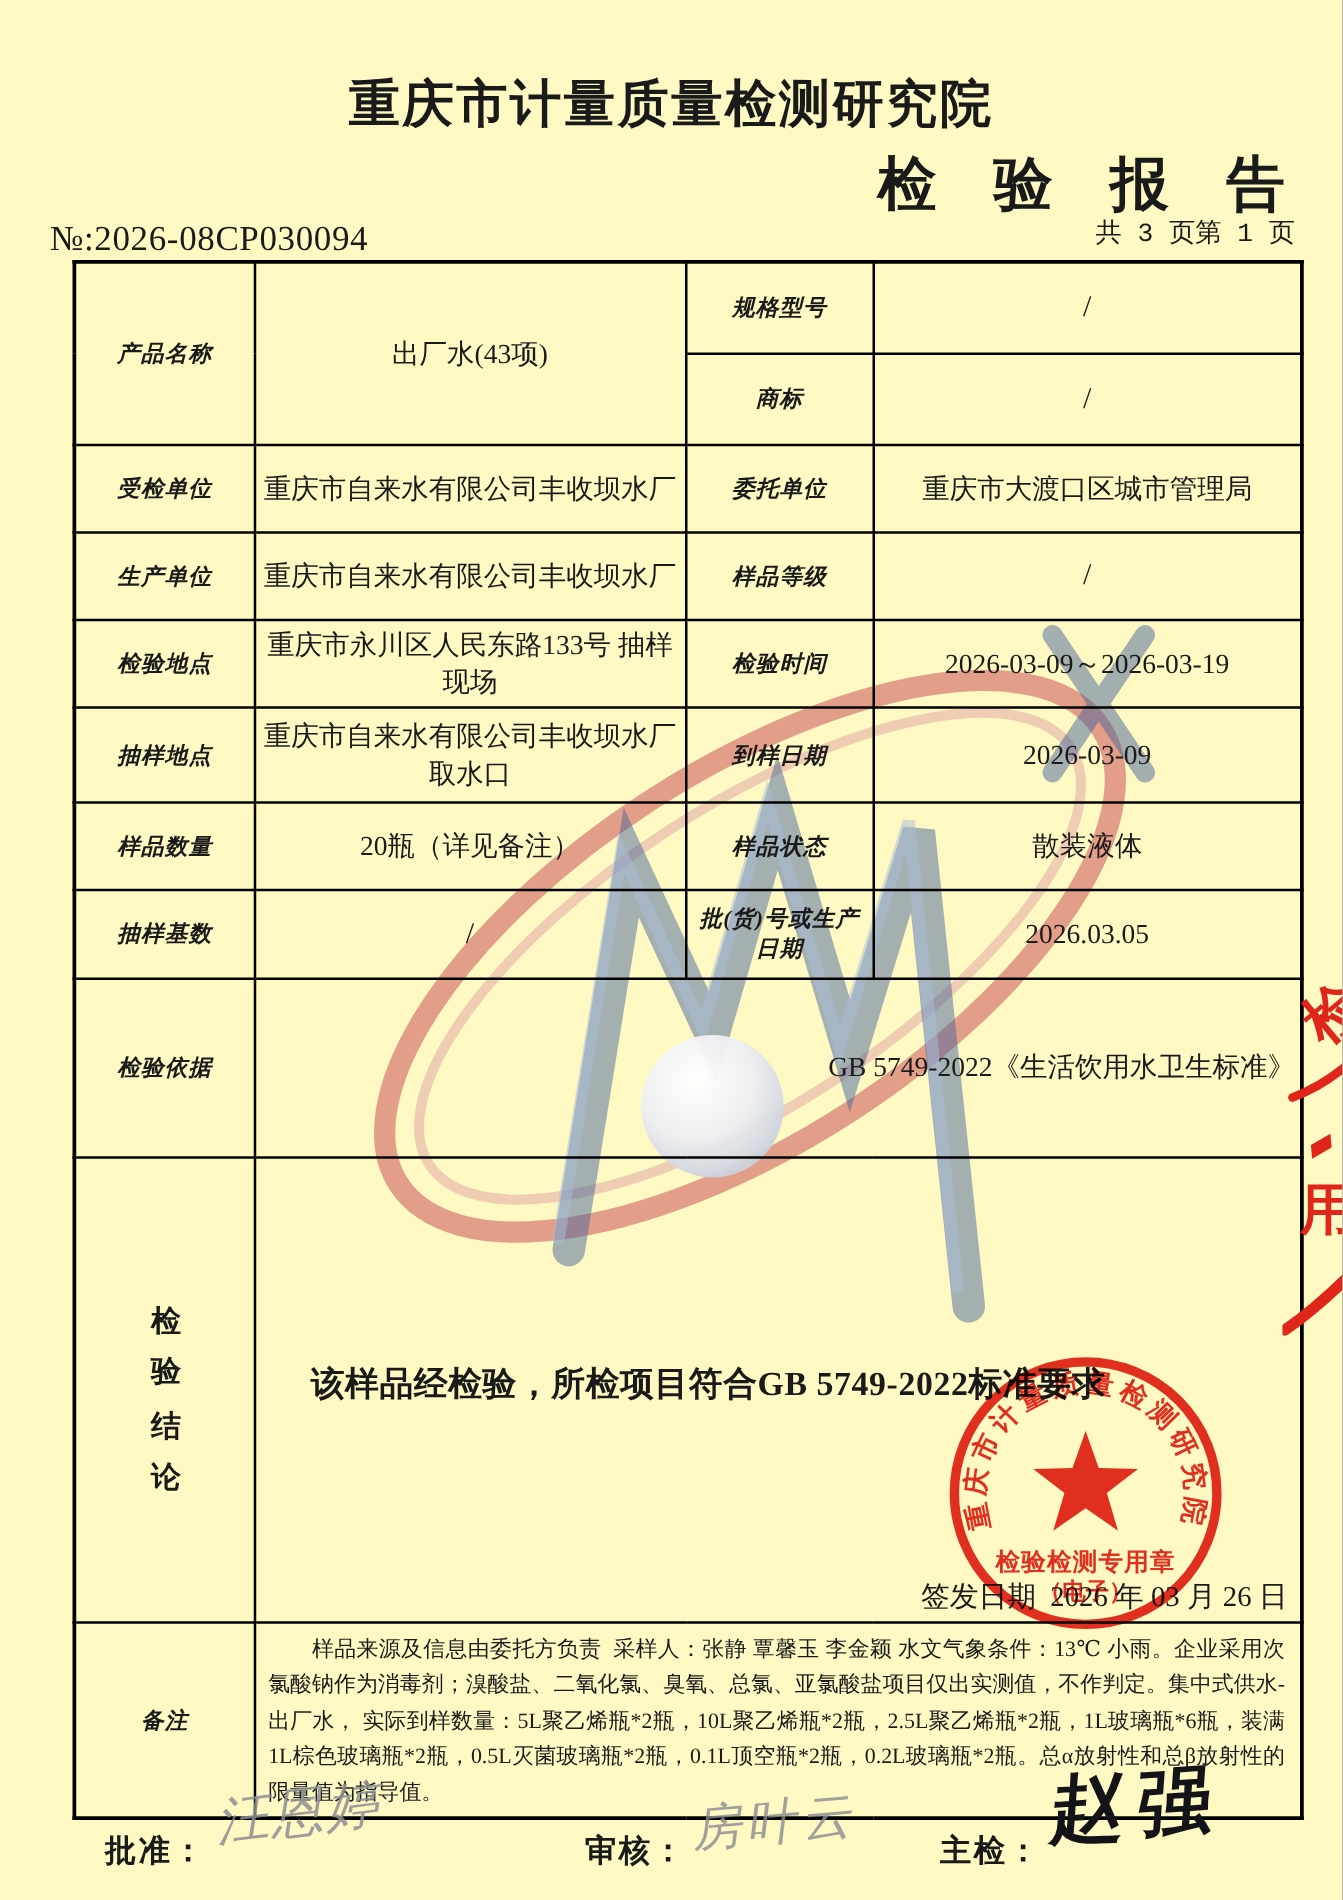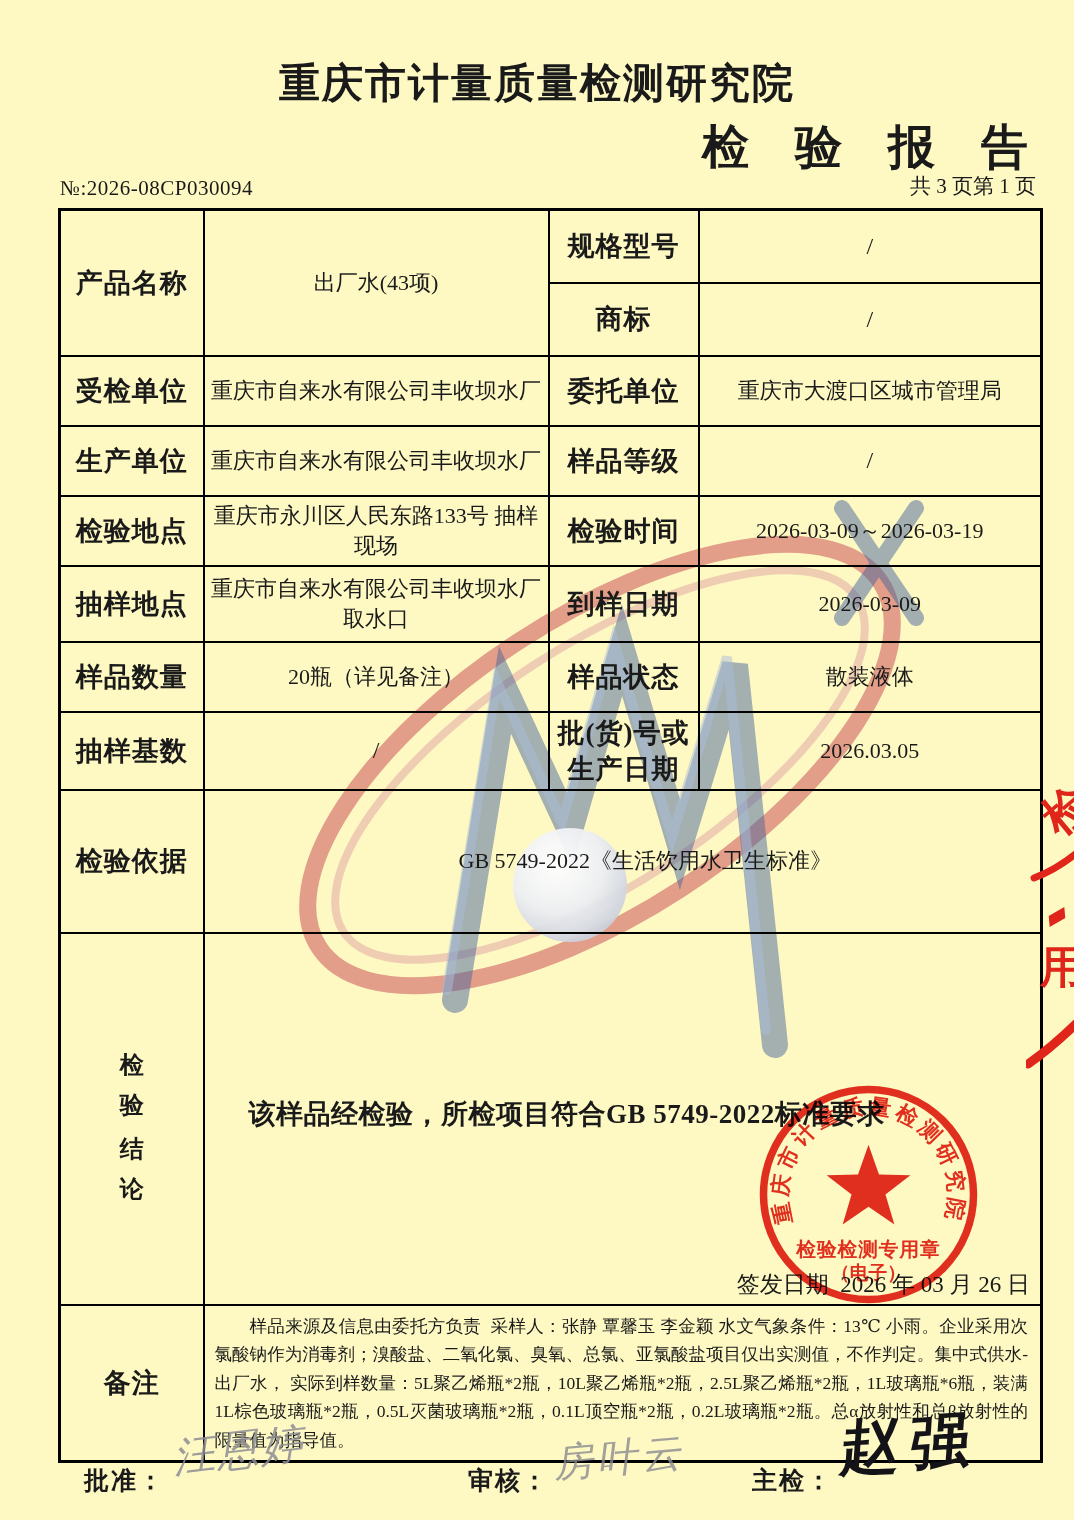--- a/index.html
+++ b/index.html
@@ -15,45 +15,45 @@
   .org-title{
     position:absolute;top:56px;left:0;width:100%;
     text-align:center;font-size:41px;font-weight:700;letter-spacing:2px;
   }
   .report-title{
     position:absolute;top:116px;left:0;width:100%;
     text-align:right;font-size:47px;font-weight:700;
     letter-spacing:46px;text-indent:46px;
   }
   .report-no{
-    position:absolute;top:176px;left:60px;
-    font-size:21px;letter-spacing:.5px;
+    position:absolute;top:176px;left:40px;
+    font-size:28px;letter-spacing:.5px;
   }
   .page-info{
     position:absolute;top:172px;right:38px;
-    font-size:21px;white-space:pre;
+    font-size:21px;white-space:pre;font-family:Liberation Mono, monospace;
   }
   
   .watermark{position:absolute;left:230px;top:430px;width:720px;height:720px;z-index:0;pointer-events:none;}
   
   .report-table{
     position:absolute;left:58px;top:208px;z-index:1;
     border-collapse:collapse;table-layout:fixed;
     width:982px;background:transparent;
   }
   .report-table td{
     border:2px solid #000;
     text-align:center;vertical-align:middle;
     padding:2px 4px;overflow:hidden;
   }
   .report-table{border:3px solid #000;}
-  td.lbl{font-weight:700;font-size:27px;letter-spacing:1px;}
+  td.lbl{font-weight:700;font-size:18px;letter-spacing:1px;font-style:italic;}
   td.val{font-size:22px;}
   td.val-slash{font-size:24px;}
-  td.basis-cell{text-align:center;padding-left:50px;font-size:22px;}
+  td.basis-cell{text-align:right;padding-left:50px;font-size:22px;}
   td.vert-lbl{font-weight:700;font-size:24px;}
   .vert-inner{
     writing-mode:vertical-rl;letter-spacing:42px;
     margin:0 auto;display:inline-block;
   }
   td.conclusion-cell{position:relative;text-align:left;}
   .conclusion-text{
     position:absolute;left:44px;top:162px;margin:0;
     font-size:27px;letter-spacing:.5px;font-weight:bold;
   }

